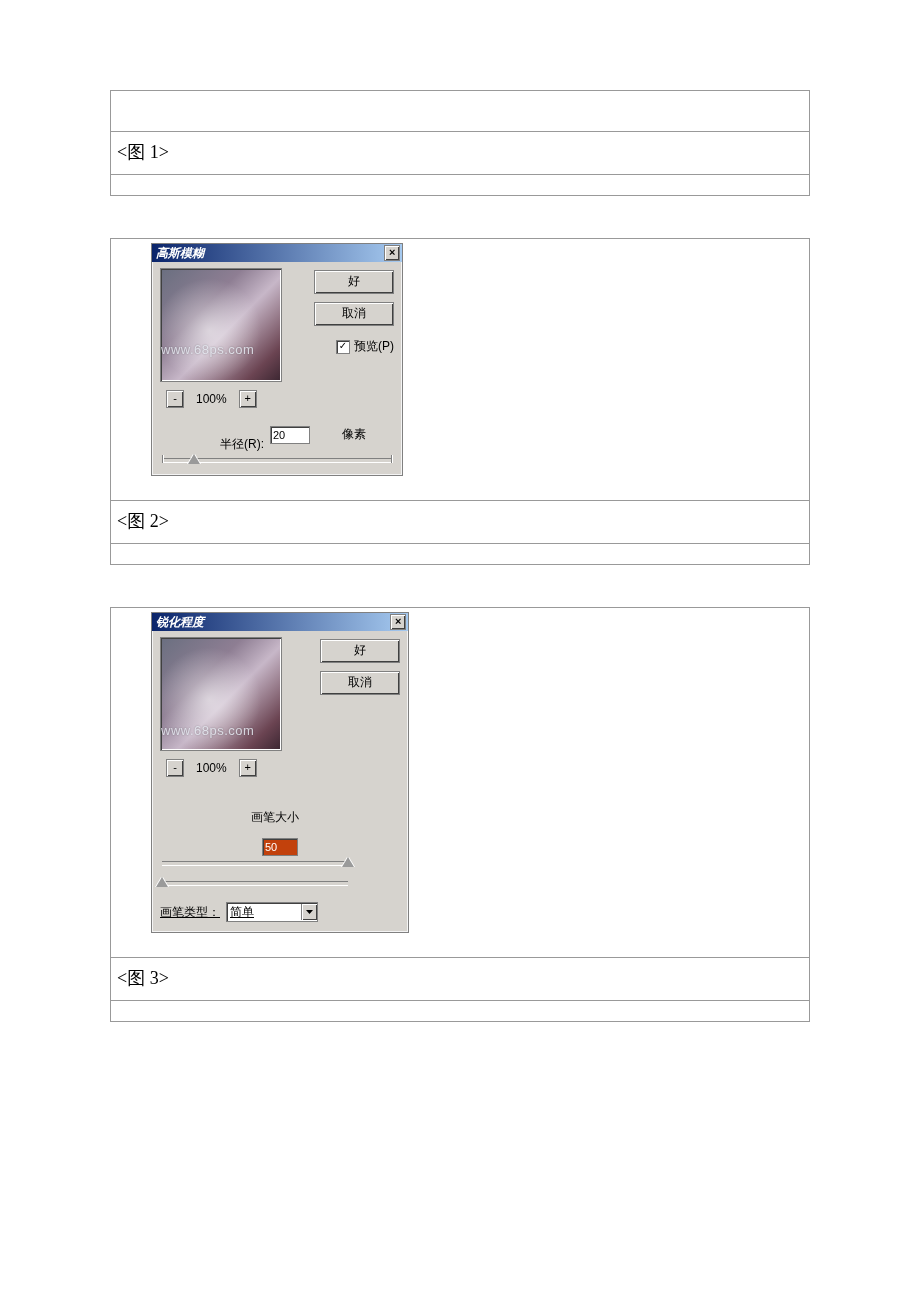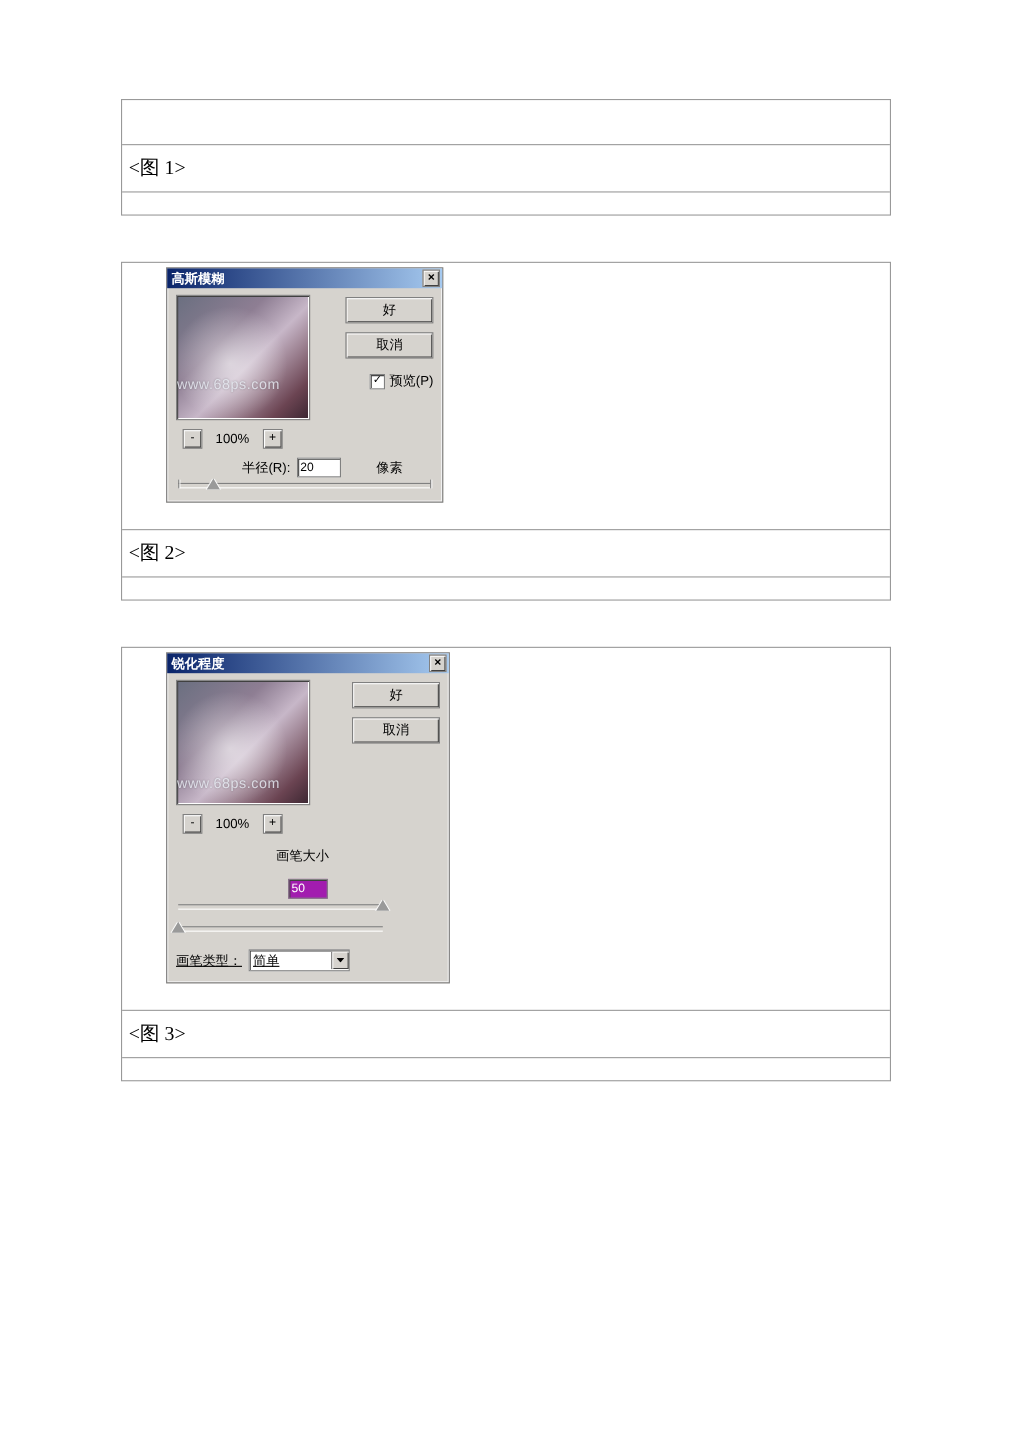--- a/index.html
+++ b/index.html
@@ -44,20 +44,21 @@
   .titlebar {
     height: 18px;
     display: flex;
     align-items: center;
     justify-content: space-between;
     padding: 0 2px 0 4px;
     background: linear-gradient(to right, #0a246a, #a6caf0);
     color: #fff;
     font-weight: bold;
     font-size: 12px;
+    font-style: italic;
   }
   .closebox {
     width: 14px;
     height: 14px;
     background: #d6d3ce;
     border: 1px solid #808080;
     box-shadow: inset 1px 1px 0 #fff, inset -1px -1px 0 #404040;
     color: #000;
     font-size: 11px;
     line-height: 12px;
@@ -150,37 +151,38 @@
     font-family: Tahoma, sans-serif;
   }
   .param-row {
     display: flex;
     align-items: center;
     gap: 6px;
     padding: 4px 8px 2px 8px;
   }
   .param-label {
     min-width: 58px;
+    margin-top: 20px;
   }
   .param-right {
     justify-content: center;
   }
   .text-field {
     width: 40px;
     height: 16px;
     background: #fff;
     border: 1px solid #808080;
     box-shadow: inset 1px 1px 0 #404040;
     font-size: 11px;
     padding: 0 2px;
     line-height: 16px;
     font-family: Tahoma, sans-serif;
   }
   .text-field.sel {
-    background: #a21caf;
+    background: #c2410c;
     color: #fff;
   }
   .slider-track {
     position: relative;
     height: 12px;
     margin: 0 10px 8px 10px;
   }
   .slider-line {
     position: absolute;
     top: 3px;

